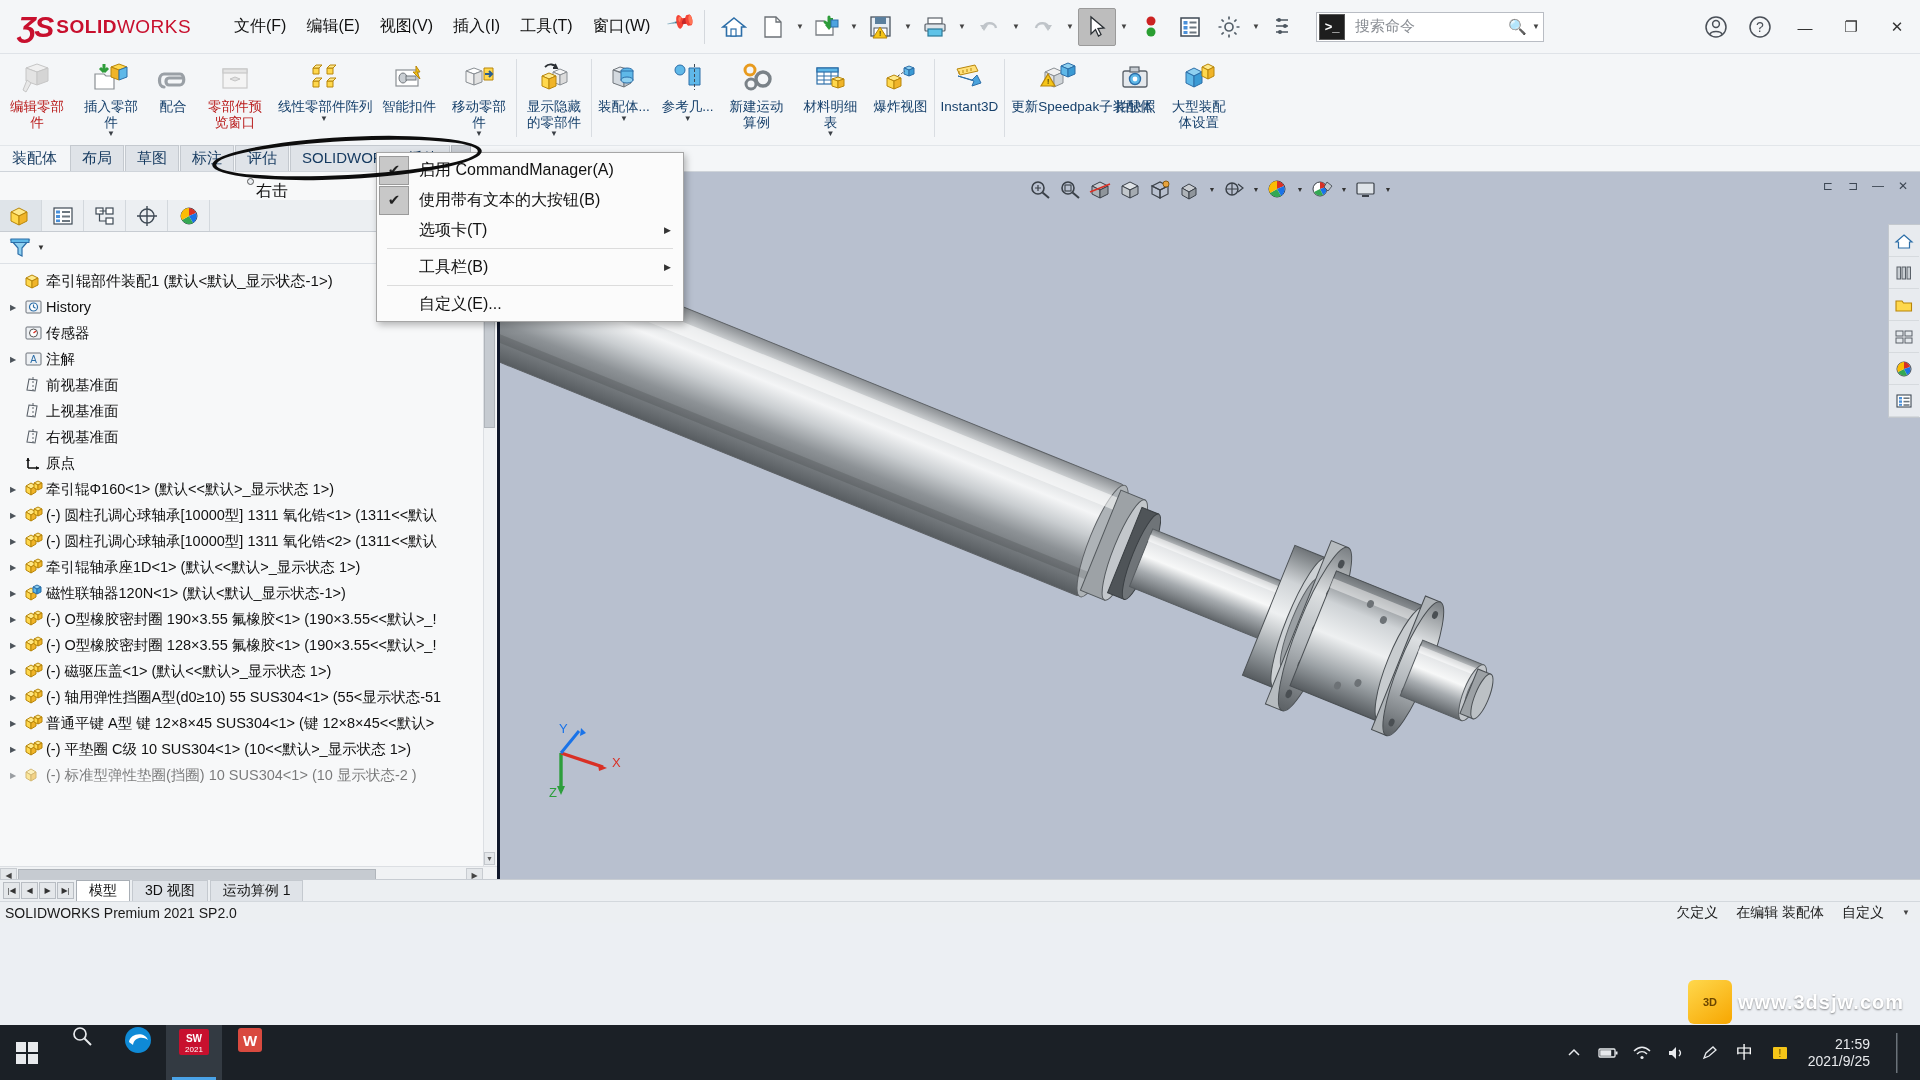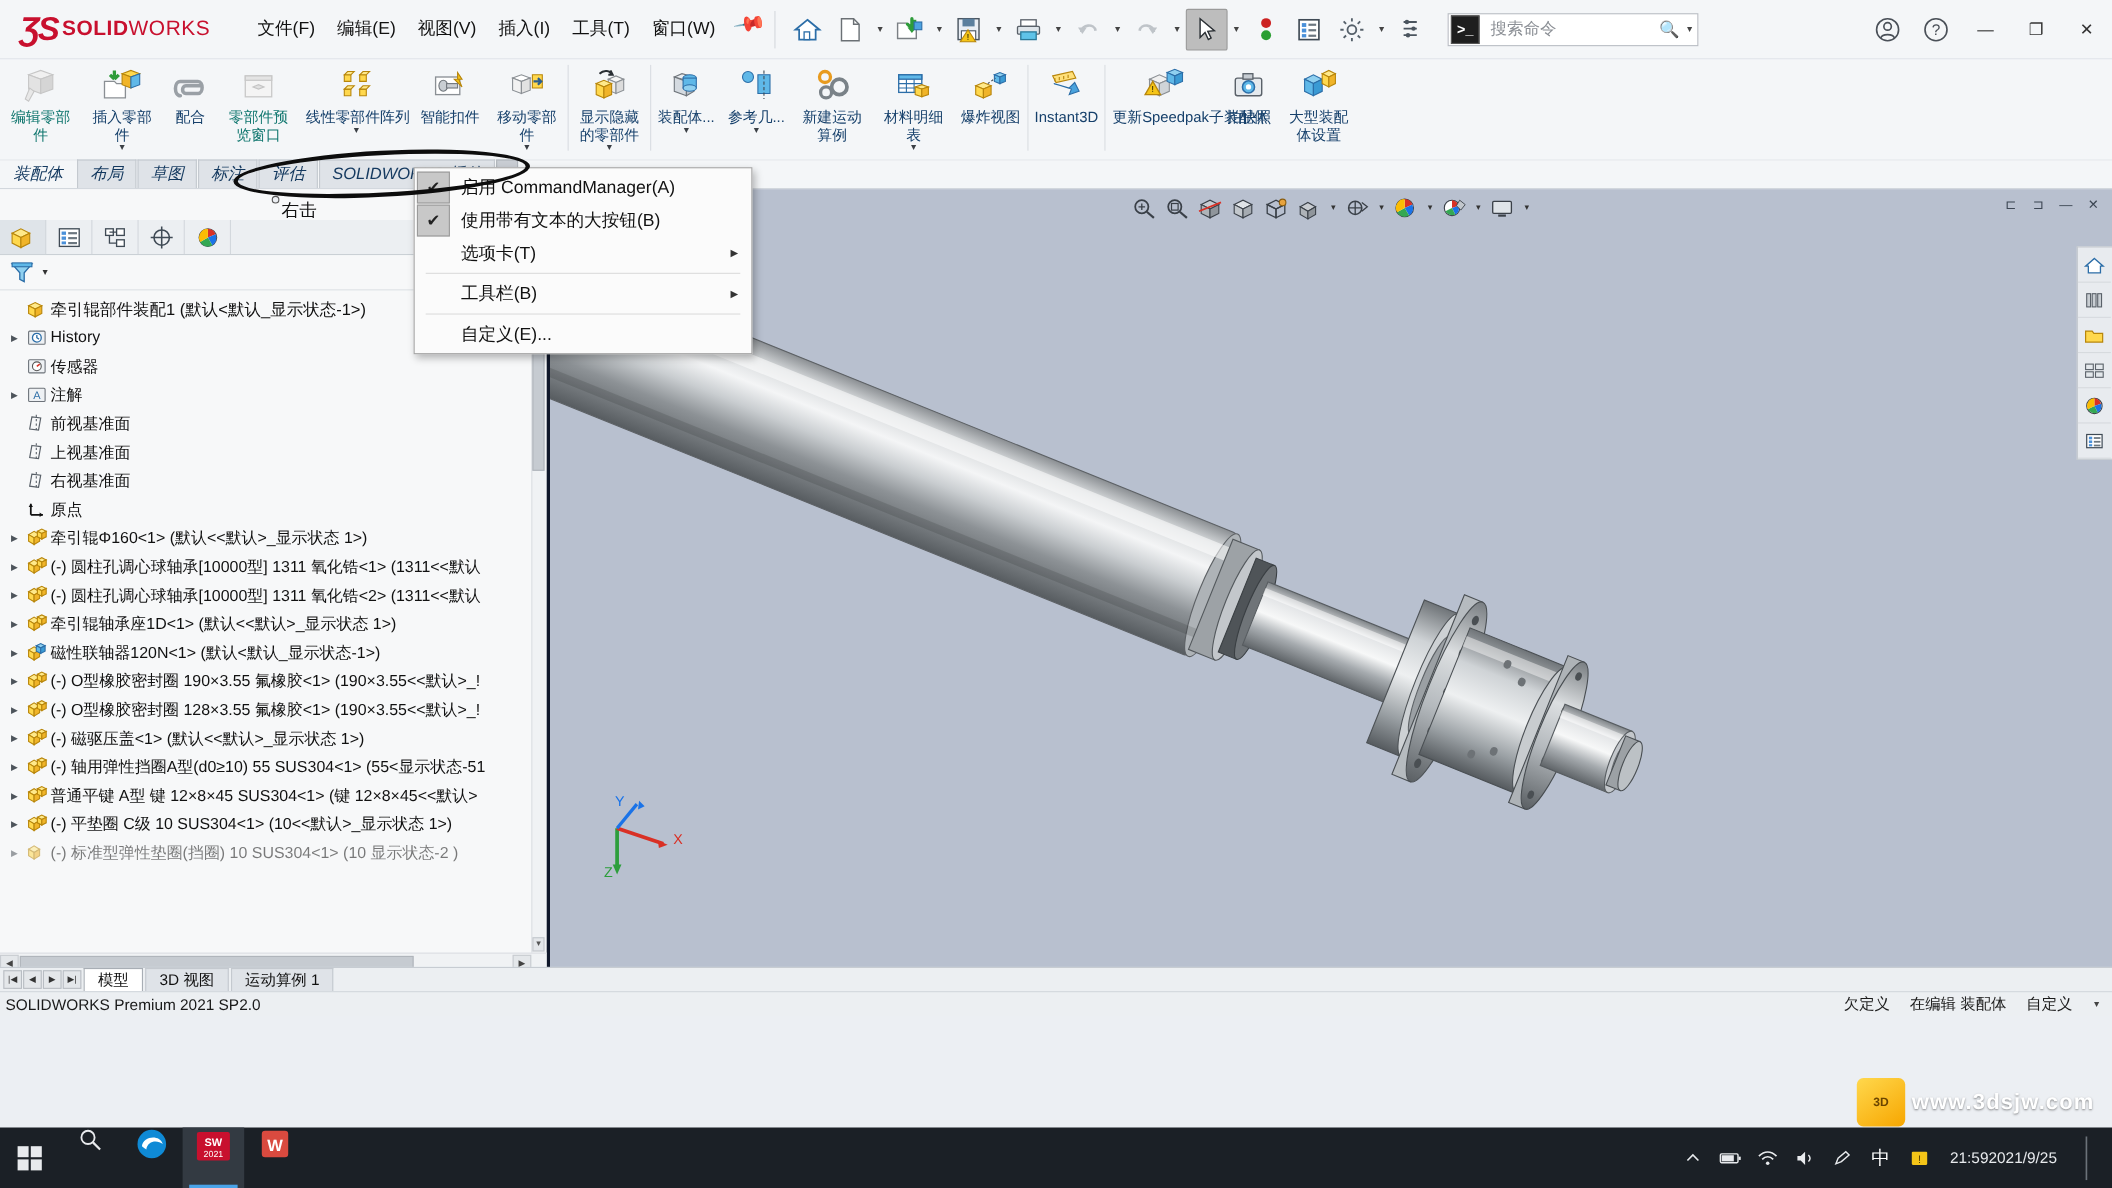--- a/index.html
+++ b/index.html
@@ -43,29 +43,29 @@
   
   .ribbon{
     position:absolute; left:0; top:54px; width:1920px; height:92px;
     background:#f4f6f8; border-bottom:1px solid #e2e6ea;
     display:flex; align-items:flex-start; overflow:hidden;
   }
   .rbtn{ width:auto; min-width:46px; padding:4px 6px 0 6px; height:92px;
     display:flex; flex-direction:column; align-items:center; cursor:default; position:relative;}
   .rbtn .ico{ height:40px; display:flex; align-items:center; justify-content:center; margin-bottom:1px;}
   .rbtn .lbl{ font-size:13.5px; line-height:15.5px; text-align:center; color:#16406b; max-width:62px; word-break:break-all;}
-  .rbtn.dis .lbl{ color:#0f766e;}
+  .rbtn.dis .lbl{ color:#b91c1c;}
   .rbtn.wide .lbl{ max-width:92px; word-break:keep-all;}
   .rbtn .dd{ font-size:8px; color:#3a3f45; line-height:6px; margin-top:1px;}
   .vsep{ width:1px; height:78px; background:#d9dde2; margin-top:5px;}
 
   
   .tabrow{
     position:absolute; left:0; top:146px; width:1920px; height:26px;
-    background:#f4f6f8; display:flex; align-items:flex-end; border-bottom:1px solid #cfd4da;font-style:italic;
+    background:#f4f6f8; display:flex; align-items:flex-end; border-bottom:1px solid #cfd4da;
   }
   .ftab{ height:26px; padding:0 11px; display:flex; align-items:center; font-size:15px;
     color:#14395f; background:#dfe3e8; border:1px solid #c4c9cf; border-bottom:none; margin-right:1px; cursor:default;}
   .ftab:first-child{ background:transparent; border-color:transparent; font-weight:normal;}
   .tabcaret{ width:20px; height:26px; display:flex; align-items:center; justify-content:center;
     background:#c9cdd3; border:1px solid #b0b5bb; font-size:8px; color:#333;}
 
   
   .leftpanel{ position:absolute; left:0; top:172px; width:500px; bottom:197px; background:#f7f8f9;
     border-right:3px solid #0f172a; display:flex; flex-direction:column;}
@@ -128,21 +128,21 @@
     transform: rotate(-3deg);}
 
   
   .taskbar{ position:absolute; left:0; bottom:0; width:1920px; height:55px; background:#1b2026; display:flex; align-items:center;}
   .startbtn{ width:54px; height:55px; display:flex; align-items:center; justify-content:center; cursor:default;}
   .tb-item{ width:56px; height:55px; display:flex; align-items:flex-start; justify-content:center; cursor:default; position:relative;}
   .tb-item.active{ background:#333a42;}
   .tb-item.active::after{ content:''; position:absolute; bottom:0; left:6px; right:6px; height:3px; background:#4aa3e8;}
   .tray{ position:absolute; right:0; height:55px; display:flex; align-items:center; color:#e8eaed; font-size:13px; gap:2px; padding-right:6px;}
   .tr-i{ width:32px; height:55px; display:flex; align-items:center; justify-content:center; cursor:default;}
-  .clock{ display:flex; flex-direction:row; align-items:flex-end; justify-content:center; padding:0 10px; line-height:17px; font-size:14px; cursor:default;}
+  .clock{ display:flex; flex-direction:column; align-items:flex-end; justify-content:center; padding:0 10px; line-height:17px; font-size:14px; cursor:default;}
   .ime{ width:34px; height:55px; display:flex; align-items:center; justify-content:center; font-size:17px; color:#fff;}
 
   
   .wm{ position:absolute; right:16px; bottom:56px; z-index:55; display:flex; align-items:center; gap:6px;}
   .wm-logo{ width:44px;height:44px;background:linear-gradient(145deg,#ffd84d,#f7a600); border-radius:6px; display:flex;align-items:center;justify-content:center; color:#6b4500; font-size:11px; font-weight:bold;}
   .wm-txt{ color:#ffffff; font-size:20px; letter-spacing:1px; text-shadow:0 1px 2px rgba(0,0,0,.45); font-weight:bold;}
 
   
   .model{ position:absolute; left:0; top:0; width:100%; height:100%;}
   .axis{ position:absolute; left:45px; bottom:85px; width:90px; height:75px;}

